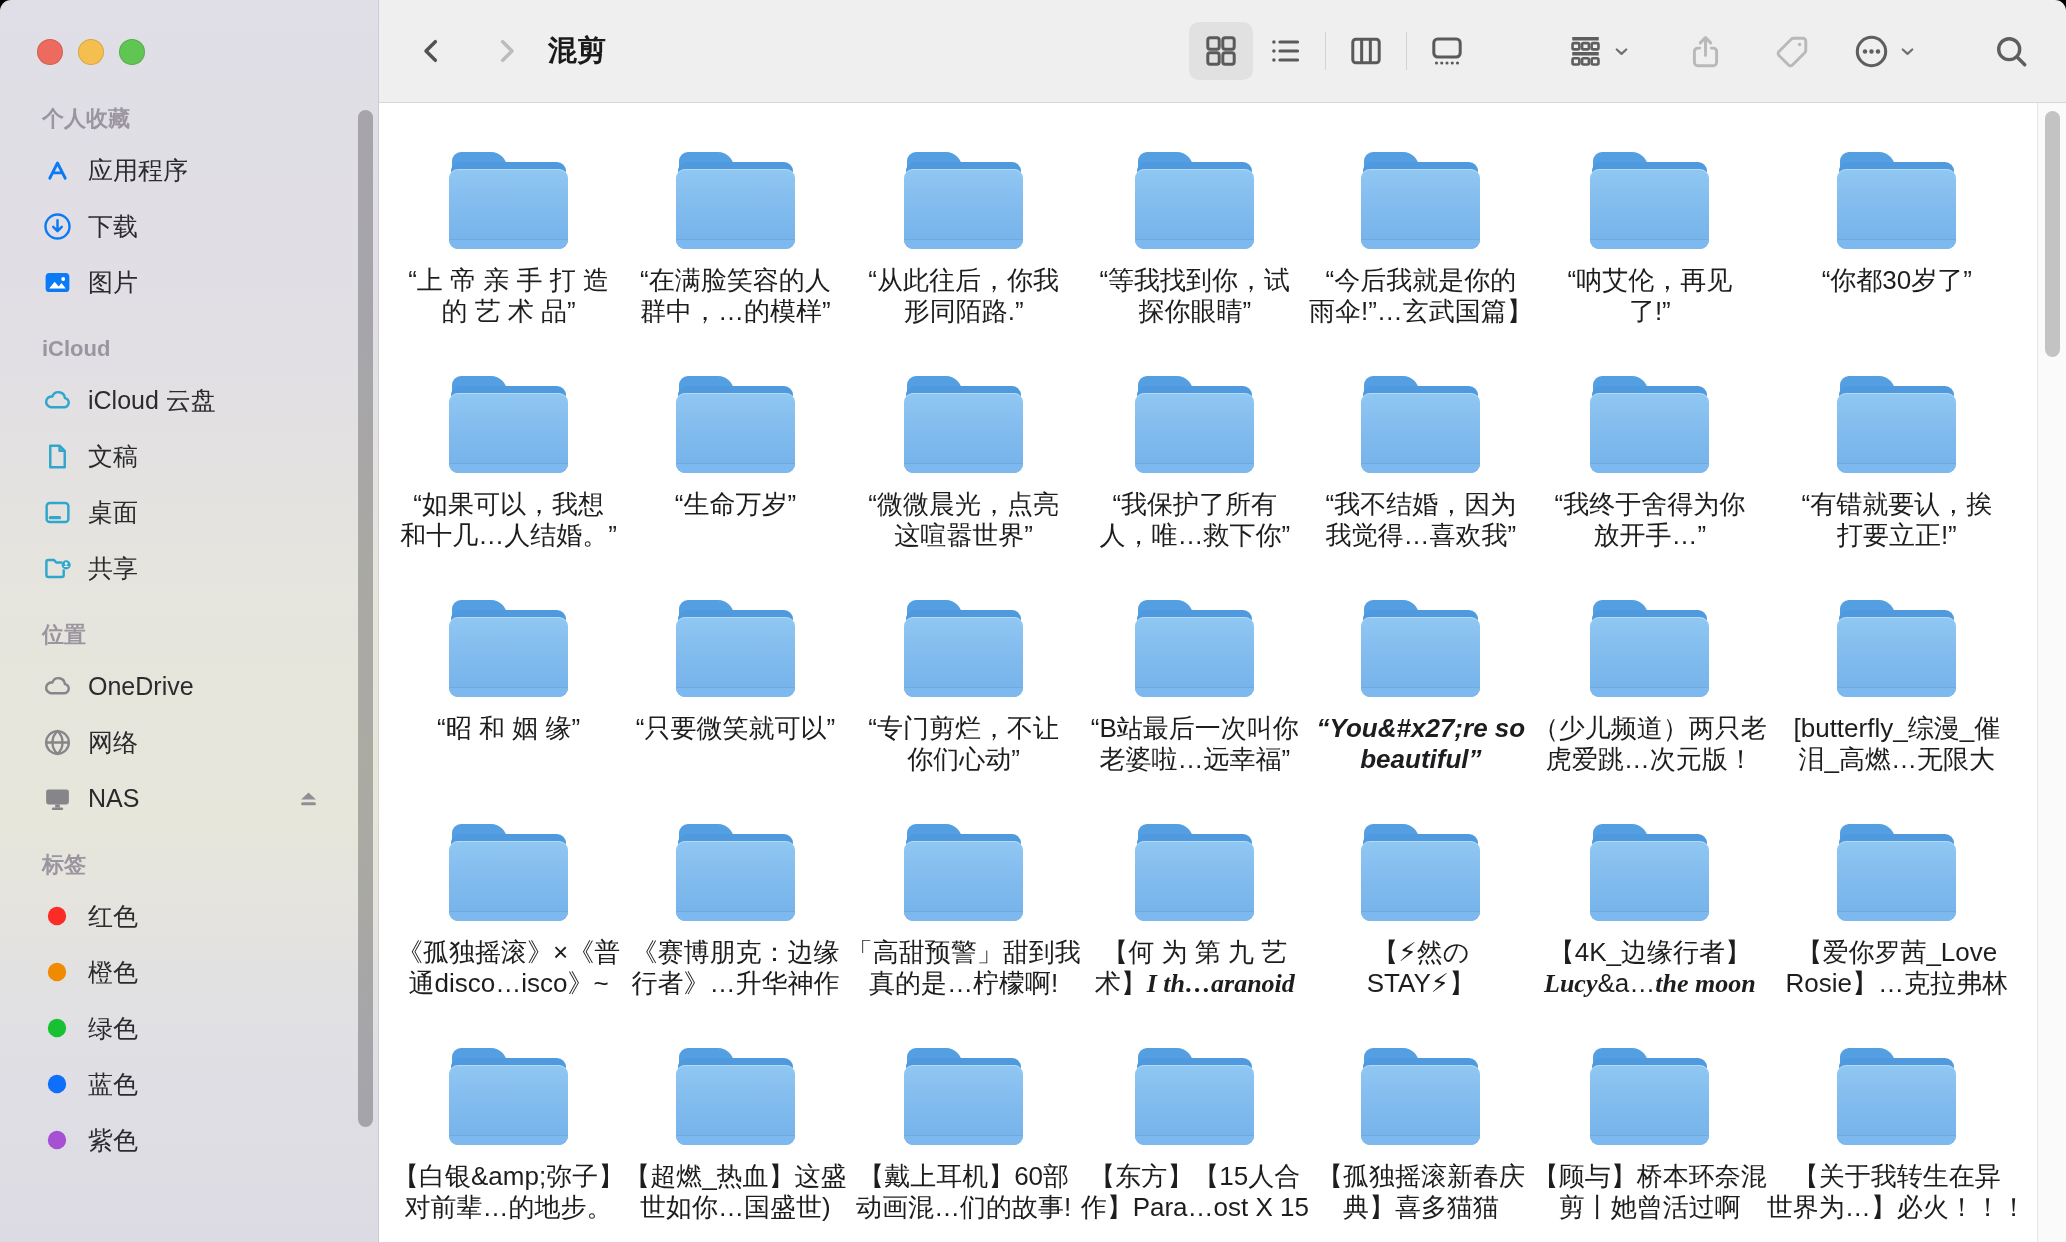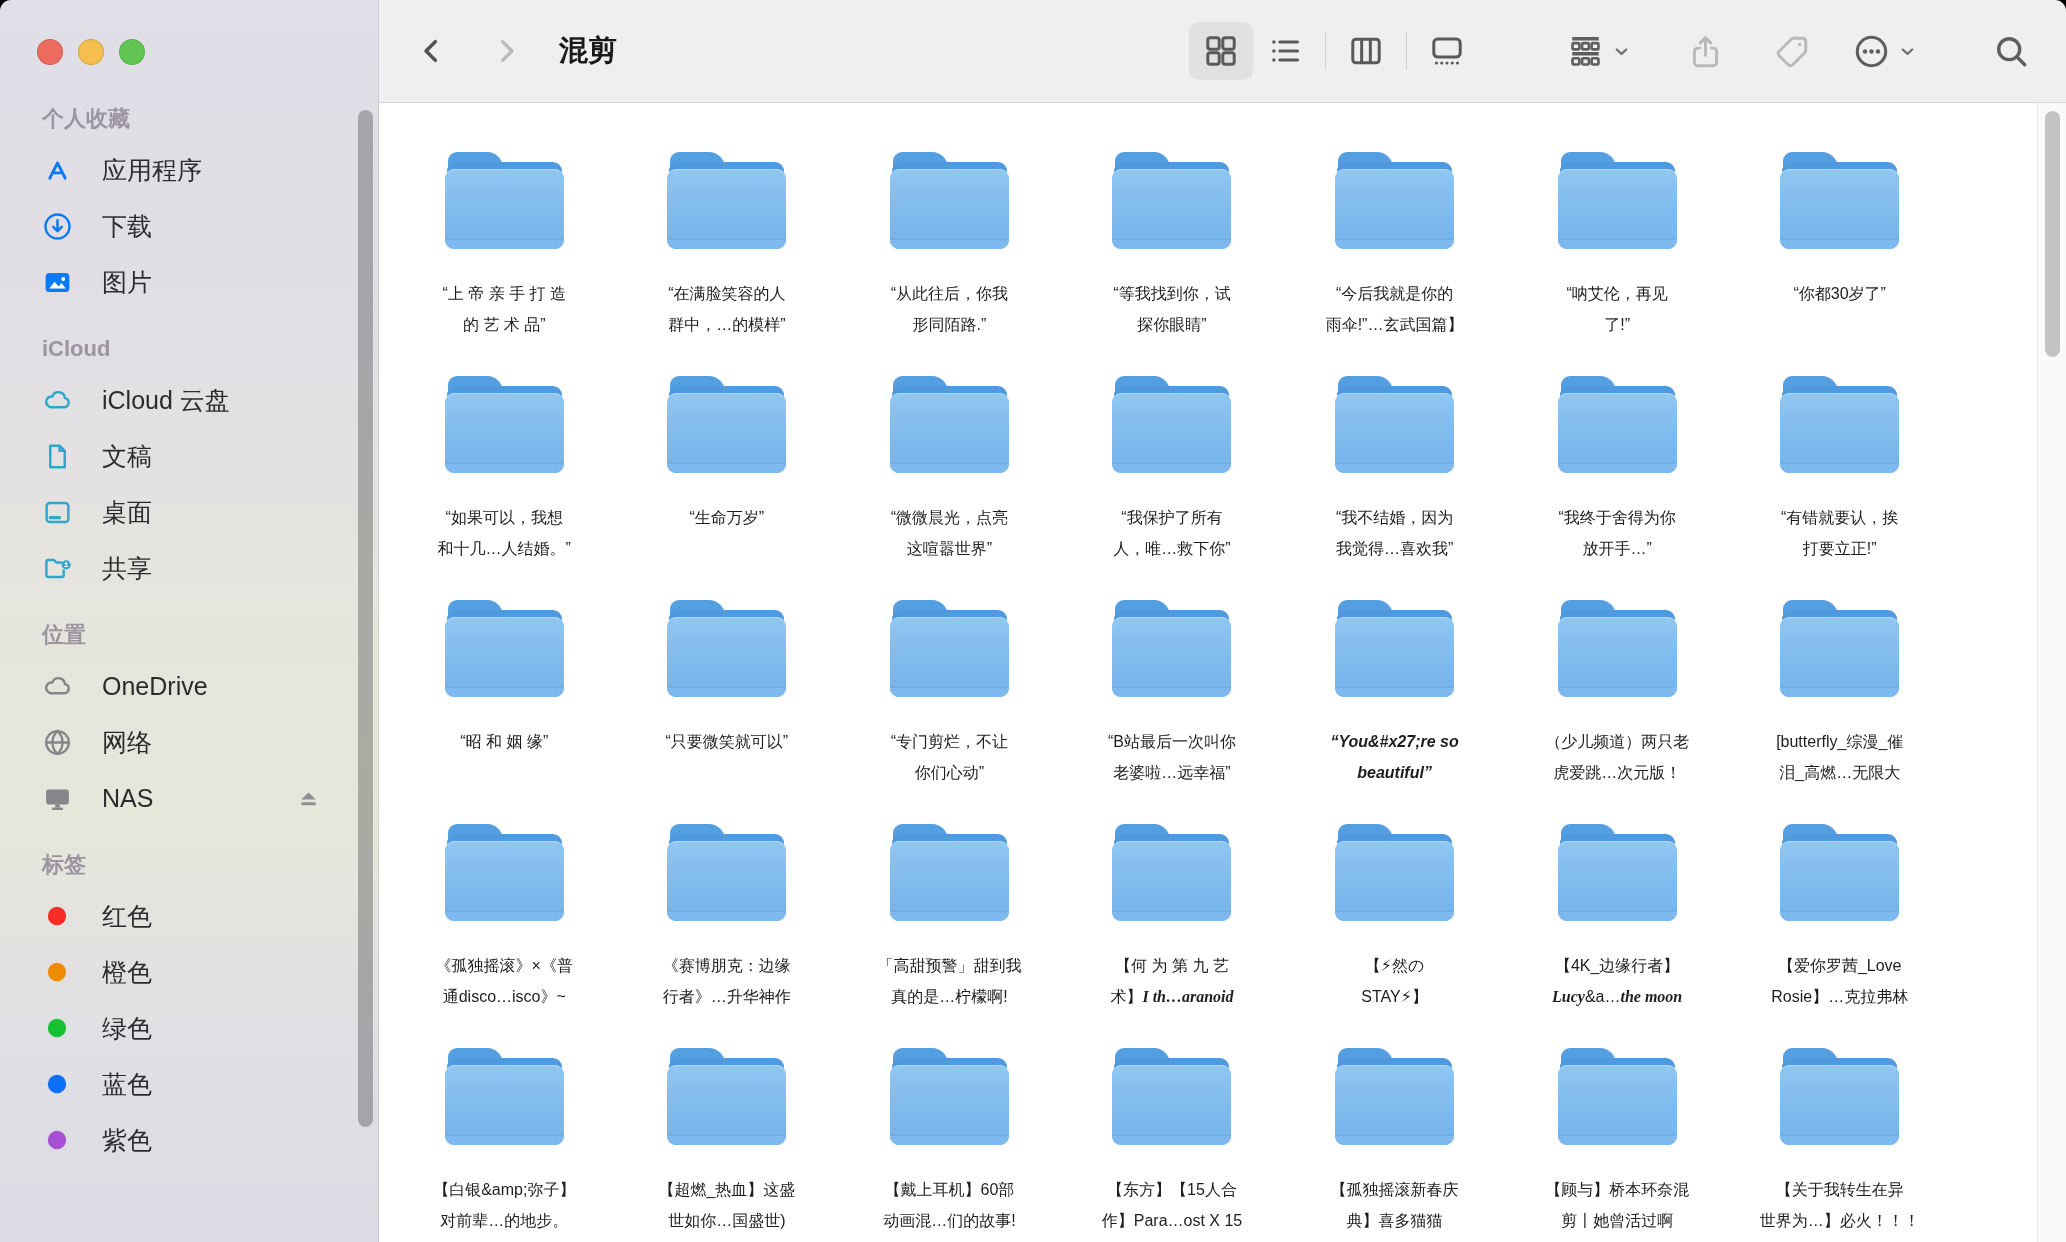--- a/index.html
+++ b/index.html
@@ -10,39 +10,39 @@
   
   #sidebar { position:relative; width:379px; flex:0 0 379px; height:100%;
     background:linear-gradient(180deg,#e0dee6 0%,#e1dfe4 28%,#e6e5dd 50%,#e7e6db 66%,#e0dfe4 84%,#dcdbe3 100%);
     border-right:1px solid rgba(0,0,0,0.08); }
   .traffic { position:absolute; top:39px; left:37px; display:flex; gap:15px; }
   .tl { width:26px; height:26px; border-radius:50%; border:1px solid rgba(0,0,0,0.12); }
   .tl.red{ background:#ed6a5f; } .tl.yellow{ background:#f5bf4f; } .tl.green{ background:#61c554; }
   .sb-content { padding:104px 56px 0 40px; }
   .sb-title { font-size:22px; font-weight:700; color:#9b95a0; margin:24px 0 8px 2px; line-height:30px; white-space:nowrap; }
   .sb-section:first-child .sb-title { margin-top:0; }
-  .sb-item { display:flex; align-items:center; height:56px; gap:28px; border-radius:10px; }
+  .sb-item { display:flex; align-items:center; height:56px; gap:14px; border-radius:10px; }
   .sb-icon { width:34px; height:34px; display:grid; place-items:center; flex:0 0 34px; }
   .sb-icon svg { width:31px; height:31px; }
   .sb-icon.dot svg { width:22px; height:22px; }
   .sb-label { font-size:25px; color:#2b2b2e; white-space:nowrap; }
   .sb-eject { margin-left:auto; color:#8f8f96; display:grid; place-items:center; }
   .sb-eject svg { width:27px; height:27px; }
   .sb-scrollbar { position:absolute; top:110px; right:5px; width:15px; height:1017px;
     border-radius:8px; background:rgba(0,0,0,0.26); }
 
   
   #main { flex:1; display:flex; flex-direction:column; height:100%; min-width:0; }
   #toolbar { height:103px; flex:0 0 103px; background:#f0efef; border-bottom:1px solid #d8d7d7;
     display:flex; align-items:center; padding:0 36px; color:#5e5e5e; }
   .nav-btn { width:34px; height:40px; display:grid; place-items:center; color:#525252; }
   .nav-btn svg { width:32px; height:32px; }
   .nav-btn.disabled { color:#bcbcbc; }
   #nav-forward { margin-left:40px; }
-  #window-title { margin-left:36px; font-size:29px; font-weight:700; color:#1a1a1c; }
+  #window-title { margin-left:25px; font-size:29px; font-weight:700; color:#1a1a1c; }
   .view-group { margin-left:auto; display:flex; align-items:center; }
   .view-btn { width:64px; height:58px; display:grid; place-items:center; border-radius:10px; color:#5a5a5a; }
   .view-btn svg { width:36px; height:36px; }
   .view-btn.selected { background:#e2e1e1; }
   .tb-sep { width:1px; height:38px; background:#d4d3d3; margin:0 8px; }
   .action-btn { display:flex; align-items:center; color:#5e5e5e; }
   .action-btn svg.main-ic { width:37px; height:37px; }
   .action-btn .chev { width:19px; height:19px; margin-left:8px; color:#707070; }
   .action-btn.disabled { color:#b9b9b9; }
   #act-group { margin-left:88px; } #act-share { margin-left:56px; } #act-tag { margin-left:50px; }
@@ -56,21 +56,21 @@
   .folder { position:relative; width:119px; height:97px; flex:0 0 auto; }
   .folder .tab { position:absolute; top:0; left:3px; width:55px; height:24px;
     background:#549fe1; border-radius:9px 16px 0 0; }
   .folder .back { position:absolute; top:10px; left:2px; right:2px; height:30px;
     background:#4f9adf; border-radius:9px; }
   .folder .front { position:absolute; top:17px; left:0; right:0; bottom:0;
     background:linear-gradient(180deg,#90c7f2 0%,#7fbaed 55%,#74b2ea 100%);
     border-radius:9px; box-shadow:inset 0 1px 0 rgba(255,255,255,0.35); }
   .folder .lip { position:absolute; left:0; right:0; bottom:0; height:9px;
     background:#7db9ee; border-radius:0 0 9px 9px; box-shadow:0 -1px 0 rgba(0,0,0,0.06); }
-  .flabel { margin-top:29px; text-align:center; font-size:16px; line-height:31px; color:#1d1d1f; }
+  .flabel { margin-top:16px; text-align:center; font-size:26px; line-height:31px; color:#1d1d1f; }
   .fline { white-space:nowrap; }
   .bi { font-style:italic; font-weight:700; }
   .sbi { font-family:"Liberation Serif","DejaVu Serif",serif; font-style:italic; font-weight:700; }
   #content-scrollbar { position:absolute; top:0; right:0; bottom:0; width:29px;
     background:#fafafa; border-left:1px solid #e6e6e6; }
   #content-scrollbar .v-thumb { position:absolute; top:8px; left:7px; width:15px; height:246px;
     background:#c3c3c3; border-radius:8px; }
 </style>
 </head>
 <body>

